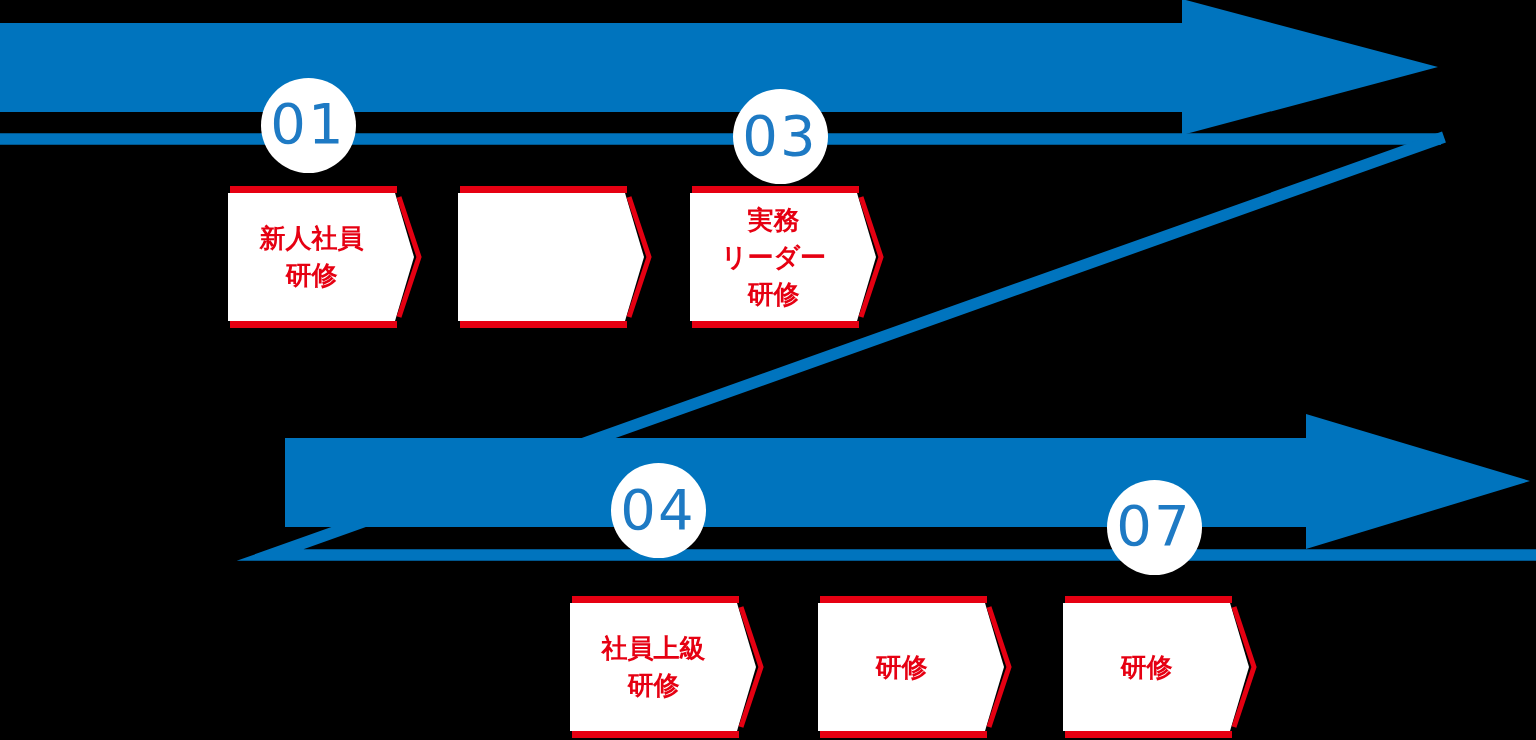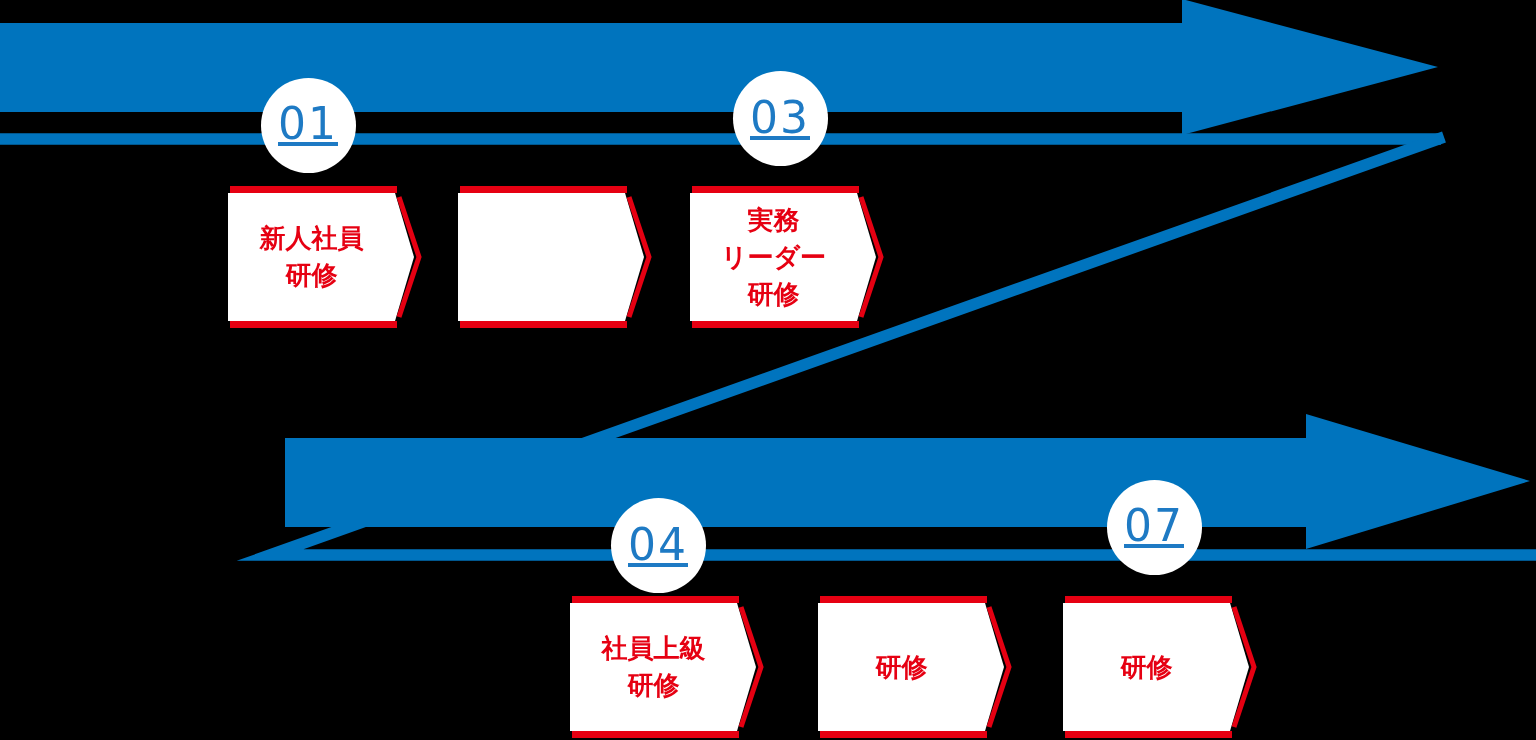--- a/index.html
+++ b/index.html
@@ -13,22 +13,22 @@
   .fill-red{fill:var(--red,#e60012);}
   .fill-white{fill:var(--white,#fff);}
   .stroke-blue{stroke:var(--blue,#0074be);fill:none;}
   .stroke-red{stroke:var(--red,#e60012);fill:none;}
   .badge{
     position:absolute;width:95px;height:95px;border-radius:50%;
     background:var(--white,#fff);
     display:flex;align-items:center;justify-content:center;
   }
   .badge span{
-    font-size:44px;line-height:1;letter-spacing:2px;
-    color:var(--digit,#1e7ac4);transform:translateY(-1px);text-decoration:underline;
+    font-size:56px;line-height:1;letter-spacing:2px;
+    color:var(--digit,#1e7ac4);transform:translateY(-1px);
   }
   .step-label{
     position:absolute;width:167px;height:128px;
     display:flex;flex-direction:column;align-items:center;justify-content:center;
     color:var(--red,#e60012);font-weight:bold;font-size:26px;line-height:37px;
     text-align:center;
   }
 </style>
 </head>
 <body>
@@ -56,24 +56,24 @@
     <use href="#stepbox" x="458" y="186"></use>
     <use href="#stepbox" x="690" y="186"></use>
     <use href="#stepbox" x="570" y="596"></use>
     <use href="#stepbox" x="818" y="596"></use>
     <use href="#stepbox" x="1063" y="596"></use>
   </svg>
 
   <div class="badge" style="left:260.5px;top:77.5px">
     <span>01</span>
   </div>
-  <div class="badge" style="left:732.5px;top:71px">
+  <div class="badge" style="left:732.5px;top:89px">
     <span>03</span>
   </div>
-  <div class="badge" style="left:610.5px;top:498px">
+  <div class="badge" style="left:610.5px;top:463px">
     <span>04</span>
   </div>
   <div class="badge" style="left:1106.5px;top:479.5px">
     <span>07</span>
   </div>
 
   <div class="step-label" style="left:228px;top:193px">
     <div>新人社員</div>
     <div>研修</div>
   </div>

